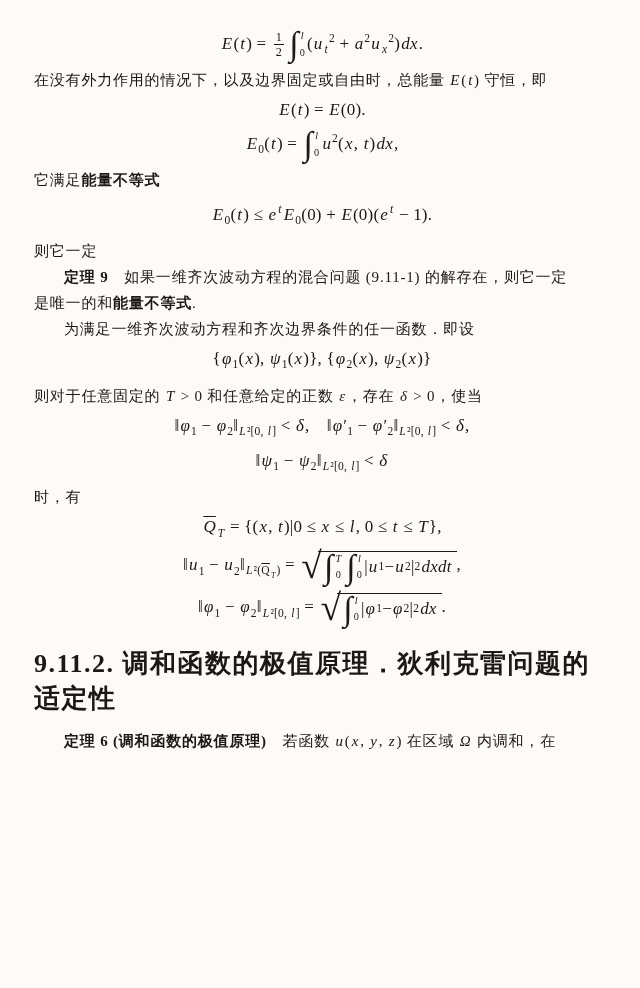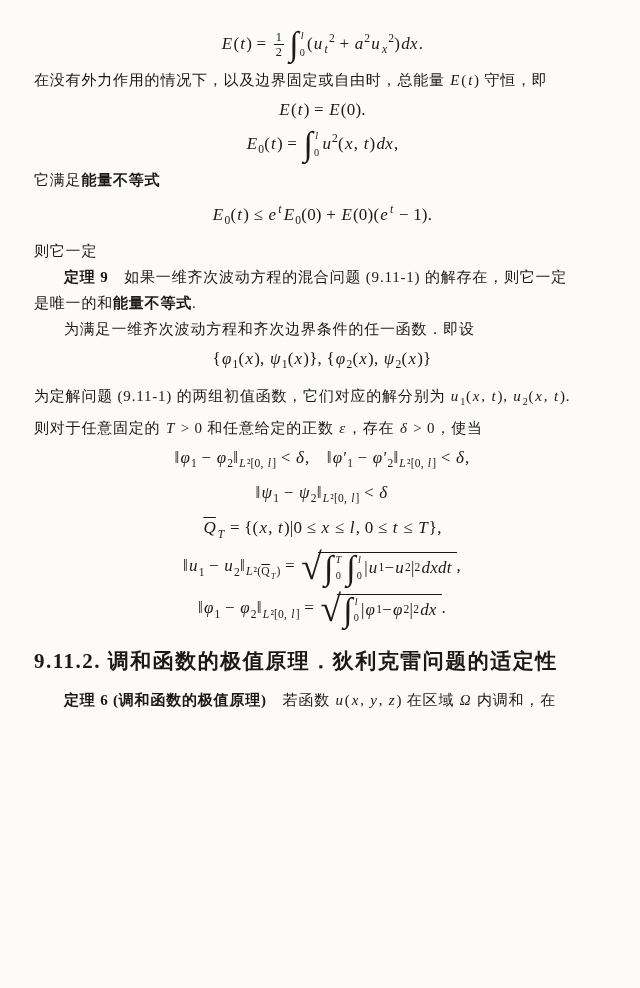--- a/index.html
+++ b/index.html
@@ -12,21 +12,21 @@
   .line{margin:0;font-size:15px;line-height:26px;letter-spacing:0.8px;}
   .indent{text-indent:2em;}
   .formula{
     text-align:center;font-size:17px;line-height:24px;
     margin:5px 0;letter-spacing:0.2px;
   }
   .formula i,.line i{font-style:italic;padding:0 1px;}
   sub,sup{font-size:0.68em;}
   b{font-weight:bold;}
   .heading{
-    font-size:21px;font-weight:bold;letter-spacing:1.5px;
+    font-size:26px;font-weight:bold;letter-spacing:1.5px;
     margin:20px 0 12px 0;
   }
   
   .intg{display:inline-flex;align-items:center;vertical-align:middle;margin:0 2px;}
   .isym{font-size:2em;line-height:0.85;font-style:normal;}
   .ilims{
     display:inline-flex;flex-direction:column;justify-content:space-between;
     align-self:stretch;font-size:0.6em;line-height:1;padding:1px 0 1px 1px;
   }
   
@@ -76,26 +76,26 @@
 
   <p class="line">则它一定</p>
 
   <p class="line indent"><b>定理 9</b>　如果一维齐次波动方程的混合问题 (9.11-1) 的解存在，则它一定</p>
   <p class="line">是唯一的和<b>能量不等式</b>.</p>
 
   <p class="line indent">为满足一维齐次波动方程和齐次边界条件的任一函数．即设</p>
 
   <div class="formula">{<i>φ</i><sub>1</sub>(<i>x</i>), <i>ψ</i><sub>1</sub>(<i>x</i>)}, {<i>φ</i><sub>2</sub>(<i>x</i>), <i>ψ</i><sub>2</sub>(<i>x</i>)}</div>
 
-  <p class="line">为定解问题 (9.11-1) 的两组初值函数，它们对应的解分别为 <i>u</i><sub>1</sub>(<i>x</i>, <i>t</i>), <i>u</i><sub>2</sub>(<i>x</i>, <i>t</i>).</p>
   <p class="line">则对于任意固定的 <i>T</i> &gt; 0 和任意给定的正数 <i>ε</i>，存在 <i>δ</i> &gt; 0，使当</p>
 
   <div class="formula">‖<i>φ</i><sub>1</sub> − <i>φ</i><sub>2</sub>‖<sub><i>L</i>²[0, <i>l</i>]</sub> &lt; <i>δ</i>, ‖<i>φ</i>′<sub>1</sub> − <i>φ</i>′<sub>2</sub>‖<sub><i>L</i>²[0, <i>l</i>]</sub> &lt; <i>δ</i>,</div>
   <div class="formula">‖<i>ψ</i><sub>1</sub> − <i>ψ</i><sub>2</sub>‖<sub><i>L</i>²[0, <i>l</i>]</sub> &lt; <i>δ</i></div>
 
+  <p class="line">时，有</p>
 
 
 
   <div class="formula"><span class="ovl"><i>Q</i></span><sub><i>T</i></sub> = {(<i>x</i>, <i>t</i>)|0 ≤ <i>x</i> ≤ <i>l</i>, 0 ≤ <i>t</i> ≤ <i>T</i>},</div>
 
 
   <div class="formula">‖<i>u</i><sub>1</sub> − <i>u</i><sub>2</sub>‖<sub><i>L</i>²(<span class="ovl">Q</span><sub><i>T</i></sub>)</sub> = <span class="sqrt">
         <span class="rad">√</span>
         <span class="vinc"><span class="intg">
             <span class="isym">∫</span>

